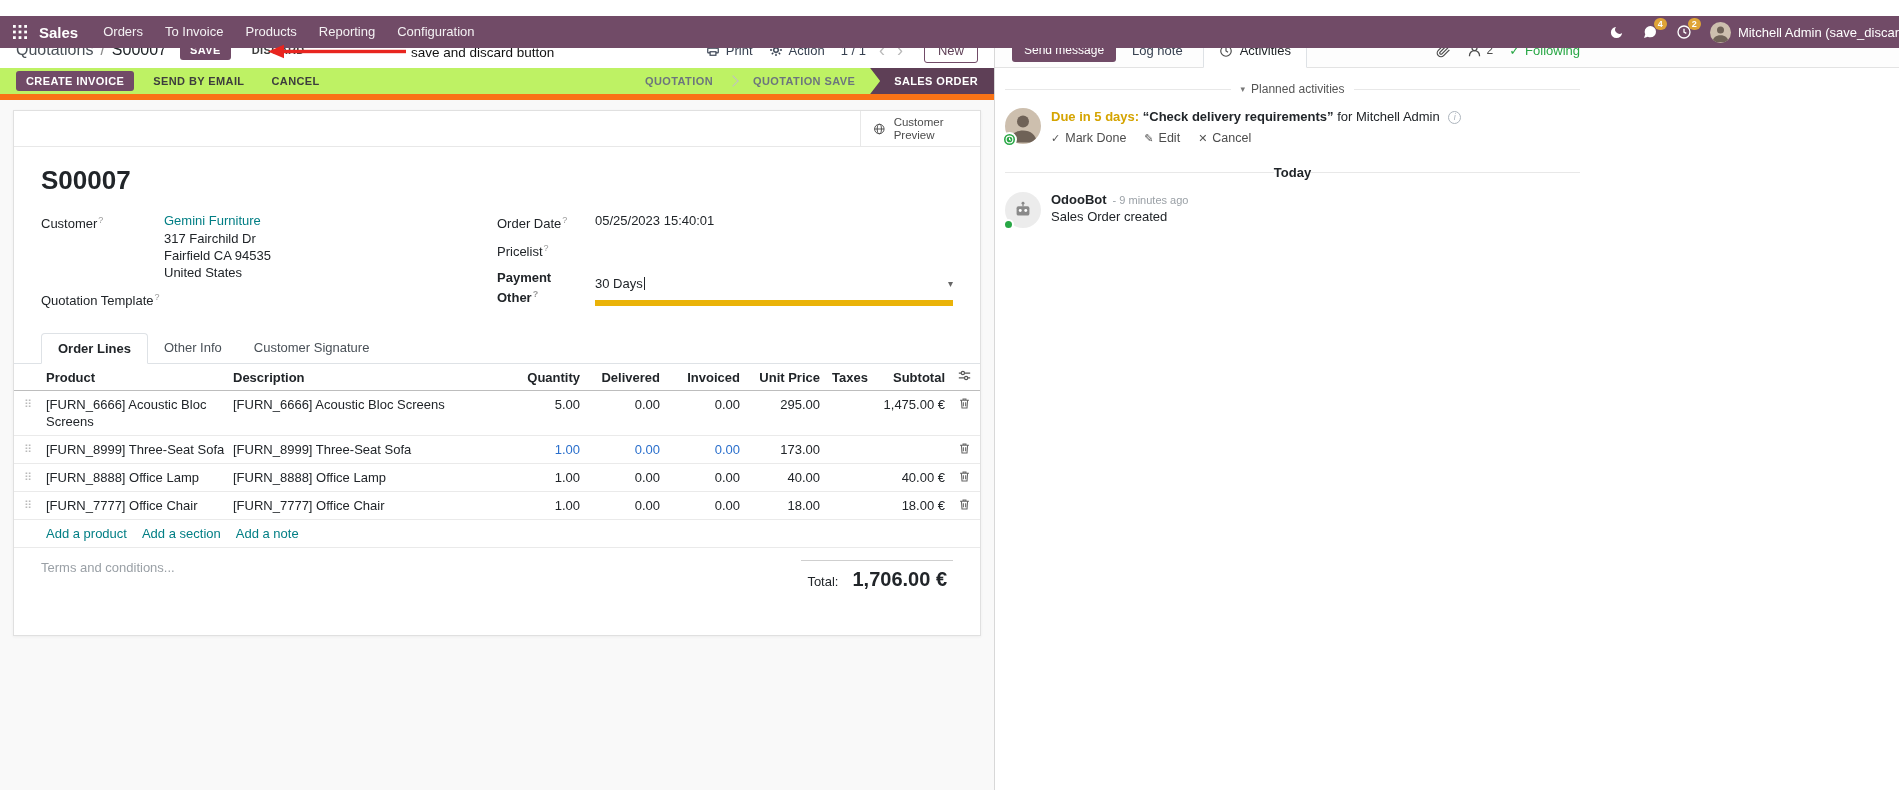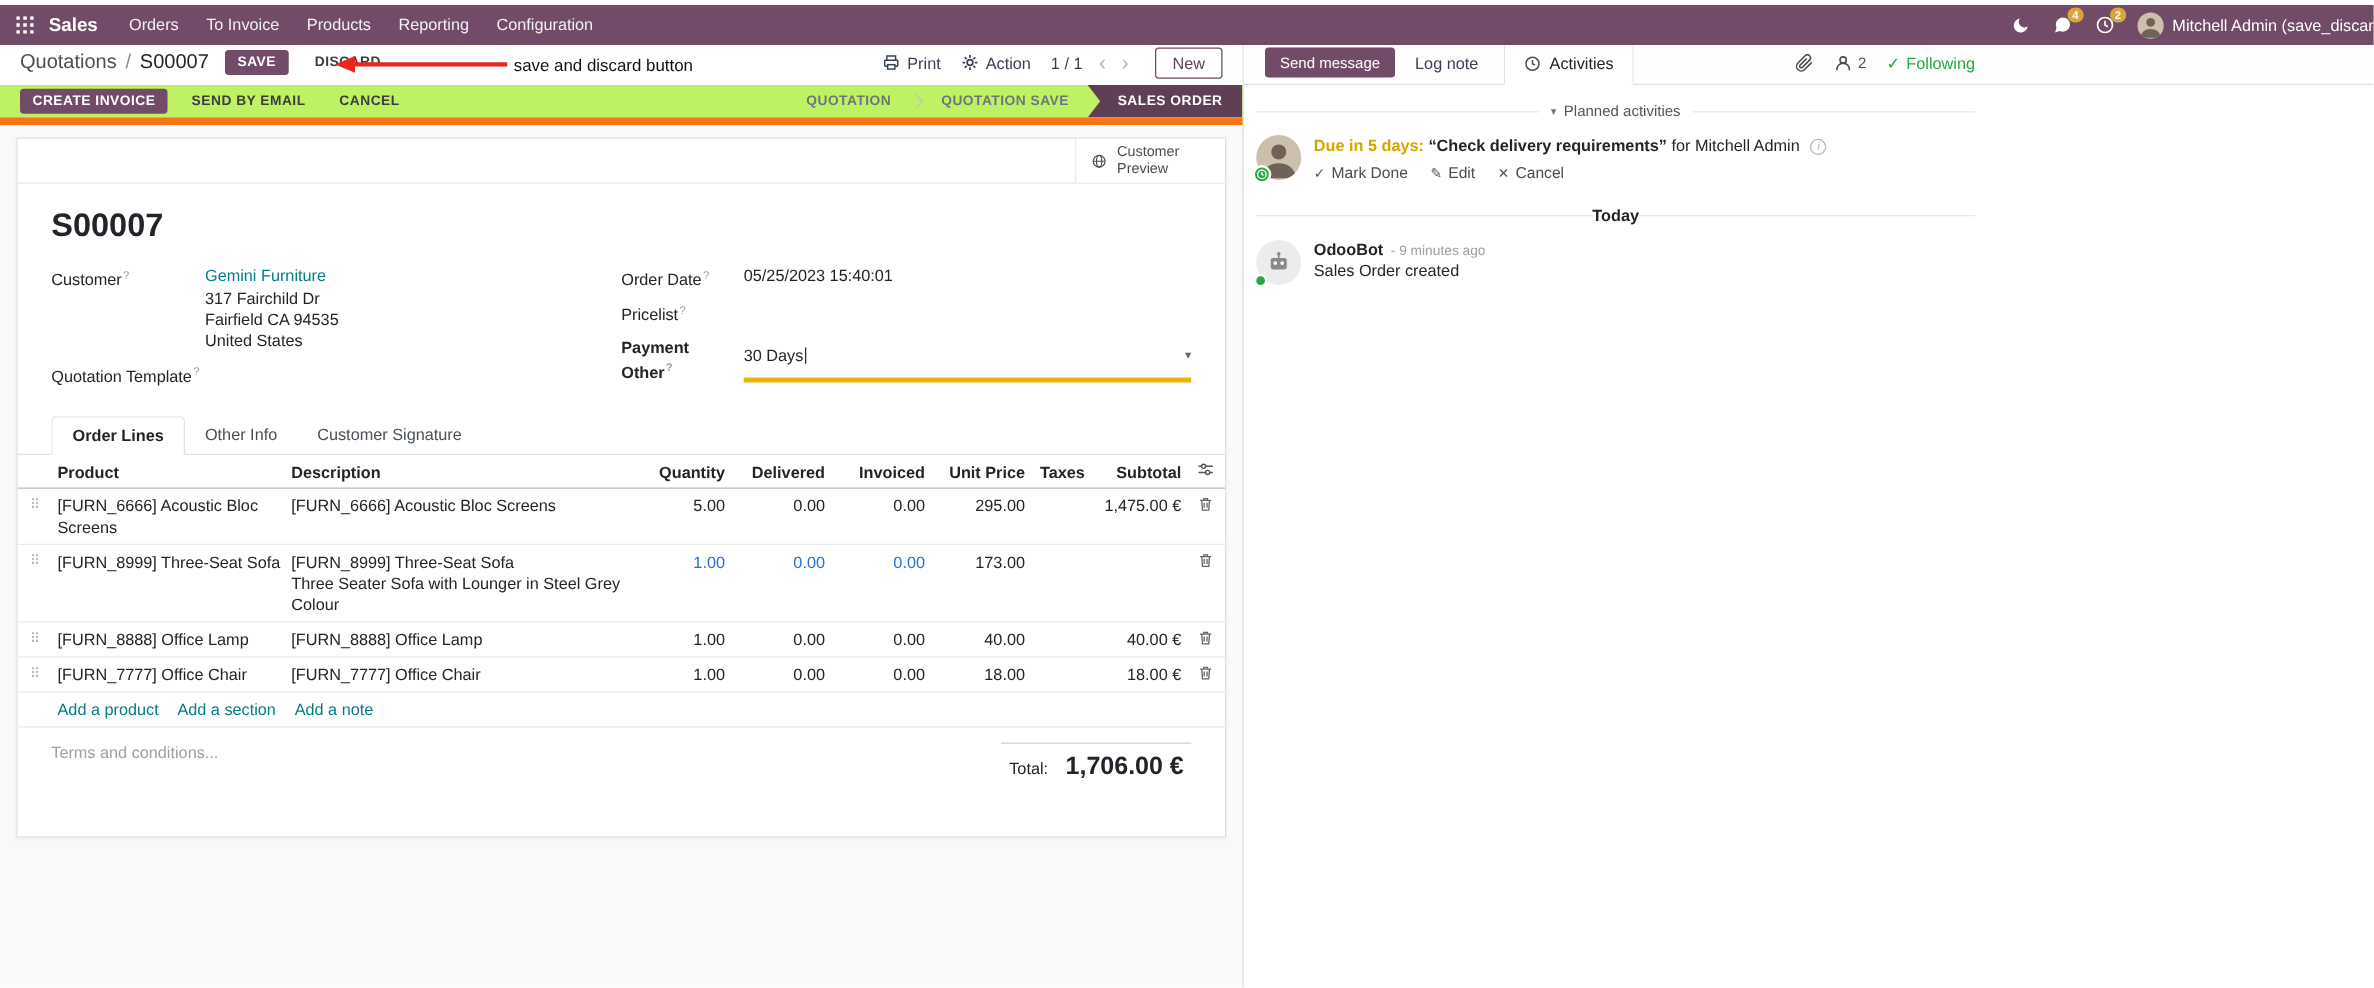--- a/index.html
+++ b/index.html
@@ -2,21 +2,21 @@
 <html><head>
 <meta charset="utf-8">
 <style>
   * { margin:0; padding:0; box-sizing:border-box; }
   html,body { width:1899px; height:790px; overflow:hidden; }
   body { font-family:"Liberation Sans", sans-serif; font-size:13px; color:#212529; background:#fff; position:relative; }
   a { text-decoration:none; }
   button { font-family:"Liberation Sans", sans-serif; }
 
   
-  .navbar { position:absolute; top:4px; left:0; width:1899px; height:32px; background:#714B67; display:flex; align-items:center; color:#fff; z-index:30; }
+  .navbar { position:absolute; top:16px; left:0; width:1899px; height:32px; background:#714B67; display:flex; align-items:center; color:#fff; z-index:30; }
   .apps-icon { padding:0 10px 0 13px; display:flex; align-items:center; cursor:pointer; }
   .brand { font-size:15px; font-weight:700; margin:0 14px 0 2px; cursor:pointer; white-space:nowrap; }
   .nav-menu { display:flex; align-items:center; height:100%; }
   .nav-menu a { color:rgba(255,255,255,.92); padding:0 11px; line-height:32px; font-size:13px; cursor:pointer; white-space:nowrap; }
   .systray { margin-left:auto; display:flex; align-items:center; gap:18px; white-space:nowrap; }
   .sys-icon { position:relative; display:flex; align-items:center; cursor:pointer; }
   .badge { position:absolute; top:-6px; right:-9px; background:#dfa437; color:#fff; font-size:9px; font-weight:700; border-radius:7px; padding:1px 4px; line-height:10px; }
   .user { display:flex; align-items:center; gap:7px; cursor:pointer; }
   .avatar20 { width:21px; height:21px; border-radius:50%; background:#cdbfae; overflow:hidden; display:flex; align-items:flex-end; justify-content:center; flex-shrink:0; }
   .user-name { font-size:13px; color:#fff; }
@@ -58,21 +58,21 @@
   .col-right { flex:1; }
   .frow { display:flex; margin-bottom:8px; line-height:17px; }
   .frow .lbl { width:123px; flex-shrink:0; color:#212529; }
   .col-right .frow .lbl { width:98px; }
   .frow .val { flex:1; color:#212529; }
   sup.hint { color:#9a9a9a; font-size:9px; margin-left:1px; }
   .link { color:#017e84; cursor:pointer; }
   .addr { margin-top:1px; }
   .qt-row { margin-top:4px; }
   .pt-row .lbl { font-weight:700; }
-  .pt-field { flex:1; display:flex; align-items:center; border-bottom:4px solid #eab308; padding-bottom:2px; cursor:text; }
+  .pt-field { flex:1; display:flex; align-items:center; border-bottom:6px solid #eab308; padding-bottom:2px; cursor:text; }
   .cursorbar { width:1px; height:13px; background:#212529; margin-left:1px; animation:blink 1.1s steps(1) infinite; }
   @keyframes blink { 50% { opacity:0; } }
   .pt-caret { margin-left:auto; color:#666; font-size:10px; cursor:pointer; }
 
   .notebook { margin-top:16px; display:flex; border-bottom:1px solid #dee2e6; padding-left:27px; }
   .tab { padding:7px 16px; font-size:13px; color:#495057; cursor:pointer; }
   .tab.active { background:#fff; border:1px solid #dee2e6; border-bottom:1px solid #fff; margin-bottom:-1px; border-radius:4px 4px 0 0; color:#212529; font-weight:600; }
 
   .olheader, .olrow, .olfoot { display:grid; grid-template-columns:28px 187px 280px 75px 80px 80px 80px 55px 70px 31px; }
   .olheader { padding:5px 0 4px; border-bottom:1px solid #bdbdbd; font-weight:600; color:#212529; line-height:17px; }
@@ -341,21 +341,20 @@
                 <path d="M2.5 4h11M6.2 4V2.4h3.6V4M4.2 4l.7 9.6h6.2l.7-9.6M6.6 6.5v4.8M9.4 6.5v4.8"></path>
               </svg>
           </div>
         </div>
 
         <div class="olrow">
           <div class="handle">⠿</div>
           <div class="cl">[FURN_8999] Three-Seat Sofa</div>
           <div class="cl">
             <div>[FURN_8999] Three-Seat Sofa</div>
-            <div class="desc2">Three Seater Sofa with Lounger in Steel Grey Colour</div>
           </div>
           <div class="cr modified">1.00</div>
           <div class="cr modified">0.00</div>
           <div class="cr modified">0.00</div>
           <div class="cr">173.00</div>
           <div class="taxcell"></div>
           <div class="cr"></div>
           <div class="trashc">
             <svg width="13" height="13" viewBox="0 0 16 16" fill="none" stroke="#666" stroke-width="1.3">
                 <path d="M2.5 4h11M6.2 4V2.4h3.6V4M4.2 4l.7 9.6h6.2l.7-9.6M6.6 6.5v4.8M9.4 6.5v4.8"></path>

